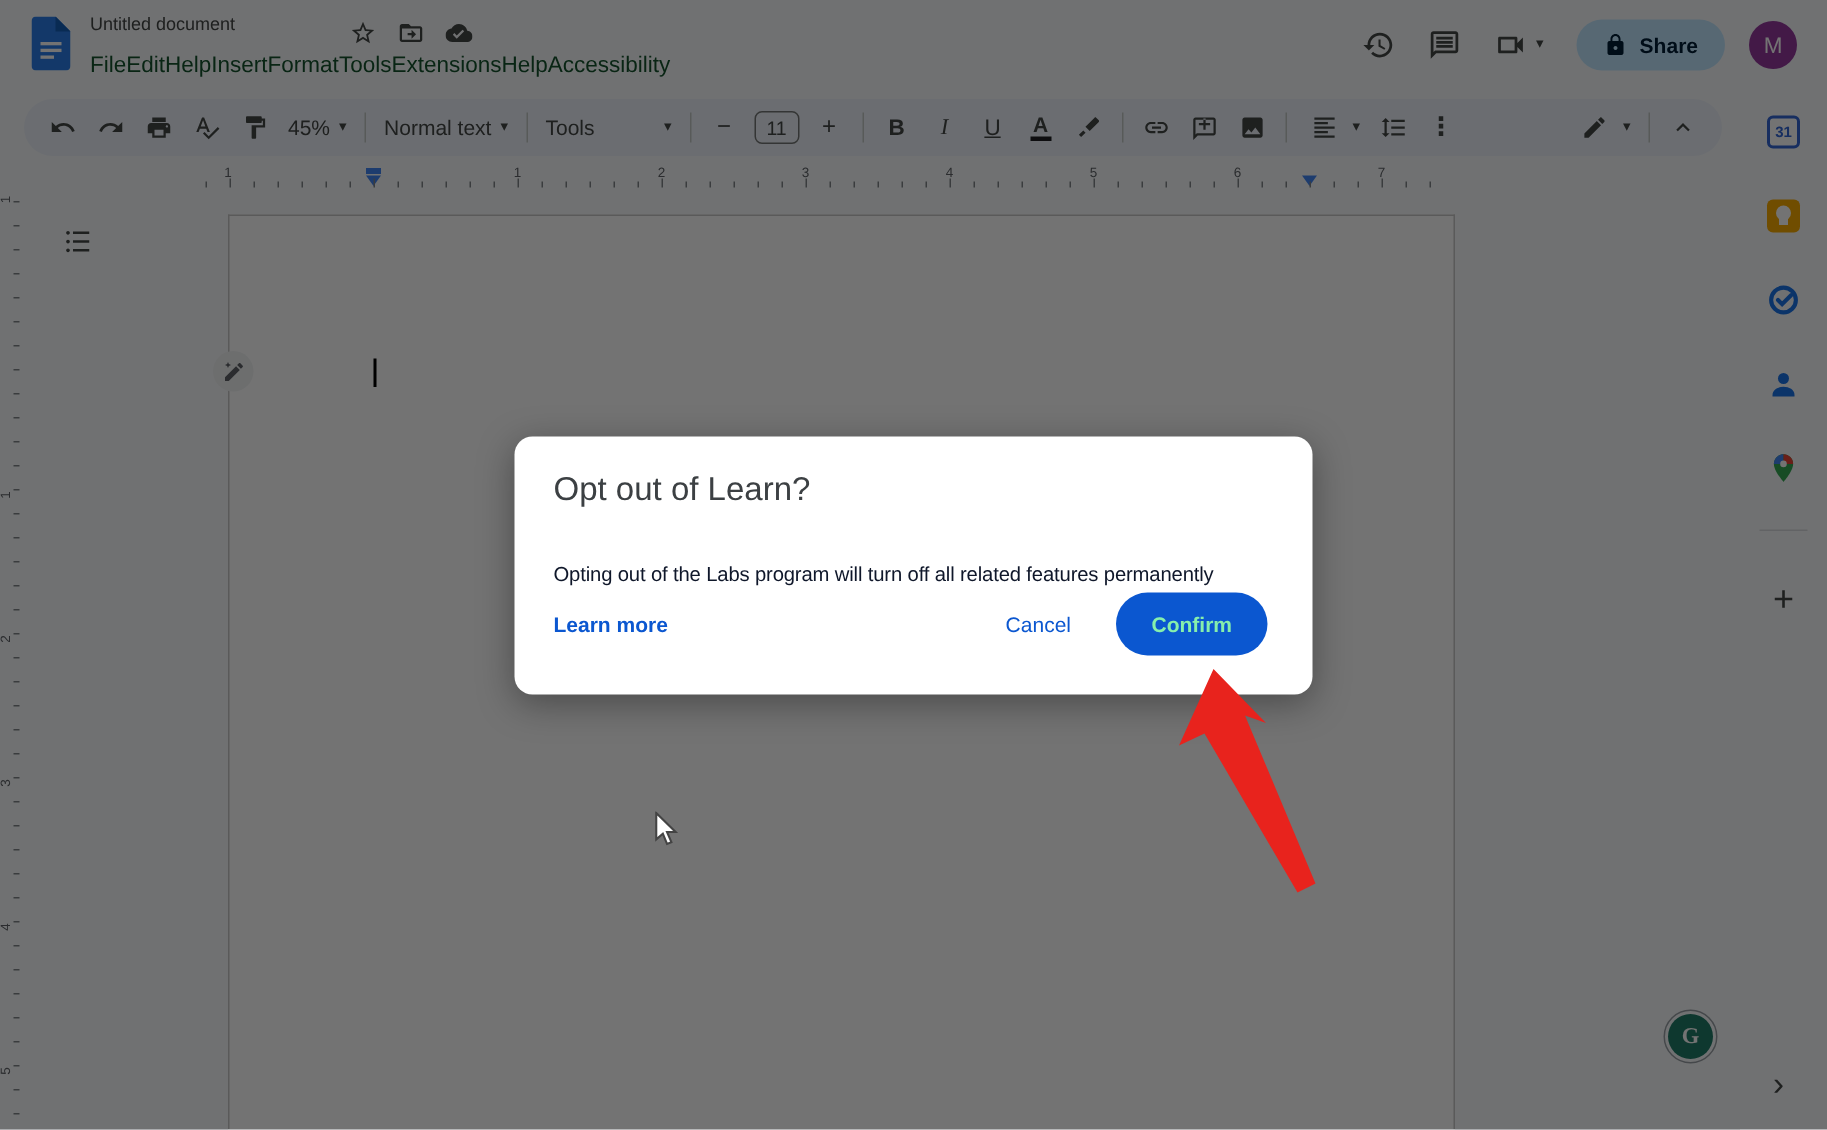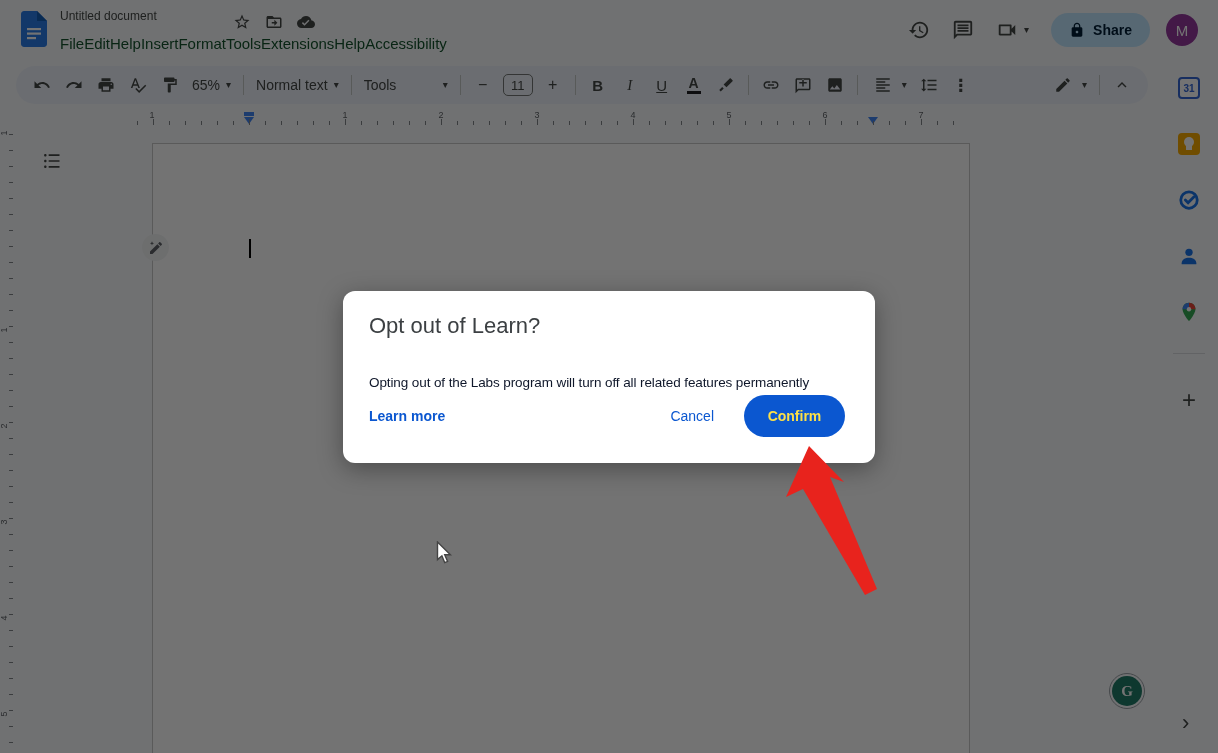--- a/index.html
+++ b/index.html
@@ -89,21 +89,21 @@
 
   
   .scrim{position:absolute;inset:0;background:var(--scrim);z-index:50}
   .dialog{position:absolute;left:343px;top:291px;width:532px;height:172px;background:#fff;border-radius:12px;
     box-shadow:0 6px 24px rgba(0,0,0,0.35);z-index:60}
   .dialog-title{position:absolute;left:26px;top:22px;font-size:22px;font-weight:400;color:#3c4043}
   .dialog-body{position:absolute;left:26px;top:84px;font-size:13.5px;letter-spacing:-0.1px;color:#0f172a;white-space:nowrap}
   .dialog-actions{position:absolute;left:26px;right:30px;top:104px;height:42px;display:flex;align-items:center}
   .learn-more{color:var(--accent-blue);font-size:14px;font-weight:600;margin-right:auto;text-decoration:none;cursor:pointer}
   .cancel-btn{background:none;border:none;color:var(--accent-blue);font-size:14px;font-weight:400;margin-right:30px;cursor:pointer;font-family:inherit}
-  .confirm-btn{background:var(--accent-blue);color:#fde047;border:none;border-radius:21px;width:101px;height:42px;
+  .confirm-btn{background:var(--accent-blue);color:#86efac;border:none;border-radius:21px;width:101px;height:42px;
     font-size:14px;font-weight:600;cursor:pointer;font-family:inherit}
   .red-arrow{position:absolute;left:780px;top:440px;width:104px;height:160px;z-index:70}
   .red-arrow polygon{fill:var(--arrow-red)}
   .mouse-cursor{position:absolute;left:436px;top:541px;width:18px;height:24px;z-index:80}
 </style>
 </head>
 <body>
 
 <div class="app">
 
@@ -191,21 +191,21 @@
         <svg viewBox="0 0 24 24">
           <path d="M12.45 16h2.09L9.43 3H7.57L2.46 16h2.09l1.12-3h5.64l1.14 3zm-6.02-5L8.5 5.48 10.57 11H6.43zm15.16.59l-8.09 8.09L9.83 16l-1.41 1.41 5.09 5.09L23 13l-1.41-1.41z"></path>
         </svg>
       </span>
     <span class="ib">
         <svg viewBox="0 0 24 24">
           <path d="M18 4V3c0-.55-.45-1-1-1H5c-.55 0-1 .45-1 1v4c0 .55.45 1 1 1h12c.55 0 1-.45 1-1V6h1v4H9v11c0 .55.45 1 1 1h2c.55 0 1-.45 1-1v-9h8V4h-3z"></path>
         </svg>
       </span>
     <span class="ddl">
-      <span>65%</span>
+      <span>45%</span>
       <span class="caret">▾</span>
     </span>
     <span class="sep"></span>
     <span class="ddl">
       <span>Normal text</span>
       <span class="caret">▾</span>
     </span>
     <span class="sep"></span>
     <span class="ddl" style="width:84px;justify-content:space-between">
       <span>Tools</span>

